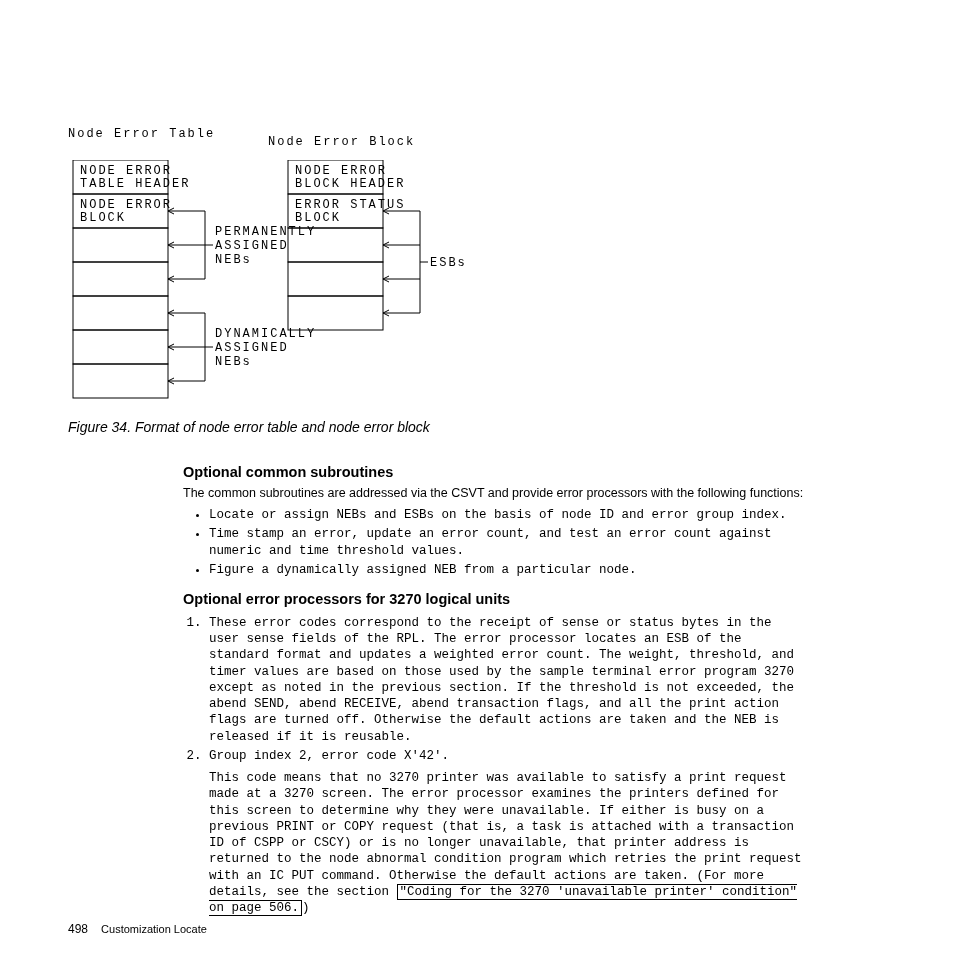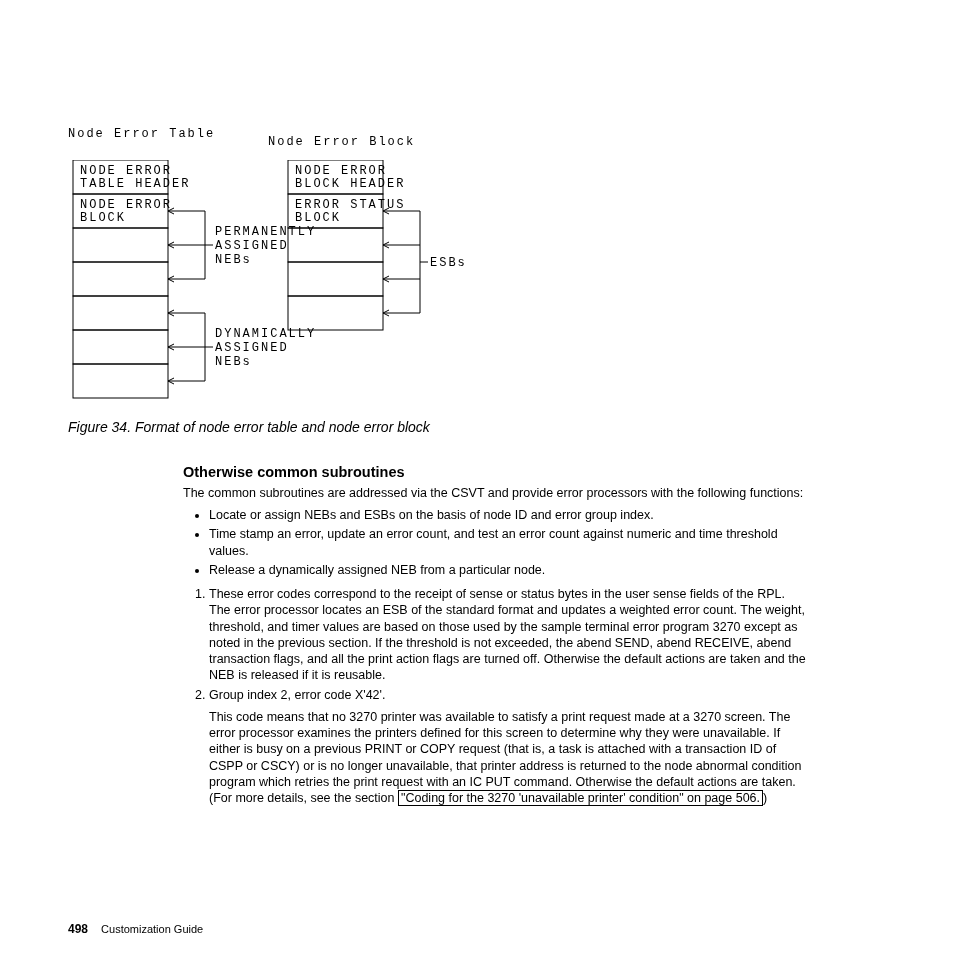--- a/index.html
+++ b/index.html
@@ -66,37 +66,38 @@
   }
   .content p {
     margin: 0 0 6px 0;
   }
   .content ul, .content ol {
     margin: 4px 0 8px 0;
     padding-left: 26px;
   }
   .content ul li, .content ol li {
     margin-bottom: 3px;
+    font-family: Liberation Mono, monospace;
   }
   .content ol li .li-body {
     margin-top: 6px;
   }
   .link-box {
     border: 1px solid #000;
     padding: 0 2px;
     display: inline;
   }
   .footer {
     position: absolute;
     bottom: 18px;
     left: 68px;
     font-size: 11px;
   }
   .footer .pagenum {
-    font-weight: bold;
+    font-weight: normal;
     margin-right: 10px;
     font-size: 12px;
   }
 </style>
 </head>
 <body>
 
 <div class="page">
 
   <div class="diagram-labels-top">
@@ -164,39 +165,40 @@
     <polyline points="321,48 315,51 321,54" fill="none" stroke="#000"></polyline>
     <polyline points="321,82 315,85 321,88" fill="none" stroke="#000"></polyline>
     <polyline points="321,116 315,119 321,122" fill="none" stroke="#000"></polyline>
     <polyline points="321,150 315,153 321,156" fill="none" stroke="#000"></polyline>
     <text x="362" y="106" class="mono" font-size="11">ESBs</text>
   </svg>
 
   <div class="figure-caption">Figure 34. Format of node error table and node error block</div>
 
   <div class="content">
-    <h3>Otherwise common subroutines</h3>
+    <h3>Optional common subroutines</h3>
     <p>The common subroutines are addressed via the CSVT and provide error processors with the following functions:</p>
     <ul>
       <li>Locate or assign NEBs and ESBs on the basis of node ID and error group index.</li>
       <li>Time stamp an error, update an error count, and test an error count against numeric and time threshold values.</li>
-      <li>Release a dynamically assigned NEB from a particular node.</li>
+      <li>Figure a dynamically assigned NEB from a particular node.</li>
     </ul>
 
+    <h3 style="margin-top:12px;">Optional error processors for 3270 logical units</h3>
     <ol>
       <li>
         <div class="li-body">These error codes correspond to the receipt of sense or status bytes in the user sense fields of the RPL. The error processor locates an ESB of the standard format and updates a weighted error count. The weight, threshold, and timer values are based on those used by the sample terminal error program 3270 except as noted in the previous section. If the threshold is not exceeded, the abend SEND, abend RECEIVE, abend transaction flags, and all the print action flags are turned off. Otherwise the default actions are taken and the NEB is released if it is reusable.</div>
       </li>
       <li>
         <span>Group index 2, error code X'42'.</span>
         <div class="li-body">
           <span>This code means that no 3270 printer was available to satisfy a print request made at a 3270 screen. The error processor examines the printers defined for this screen to determine why they were unavailable. If either is busy on a previous PRINT or COPY request (that is, a task is attached with a transaction ID of CSPP or CSCY) or is no longer unavailable, that printer address is returned to the node abnormal condition program which retries the print request with an IC PUT command. Otherwise the default actions are taken. (For more details, see the section </span><span class="link-box">"Coding for the 3270 'unavailable printer' condition" on page 506.</span><span>)</span>
         </div>
       </li>
     </ol>
   </div>
 
   <div class="footer">
     <span class="pagenum">498</span>
-    <span>Customization Guide</span>
+    <span>Customization Locate</span>
   </div>
 
 </div>
 
 </body></html>

